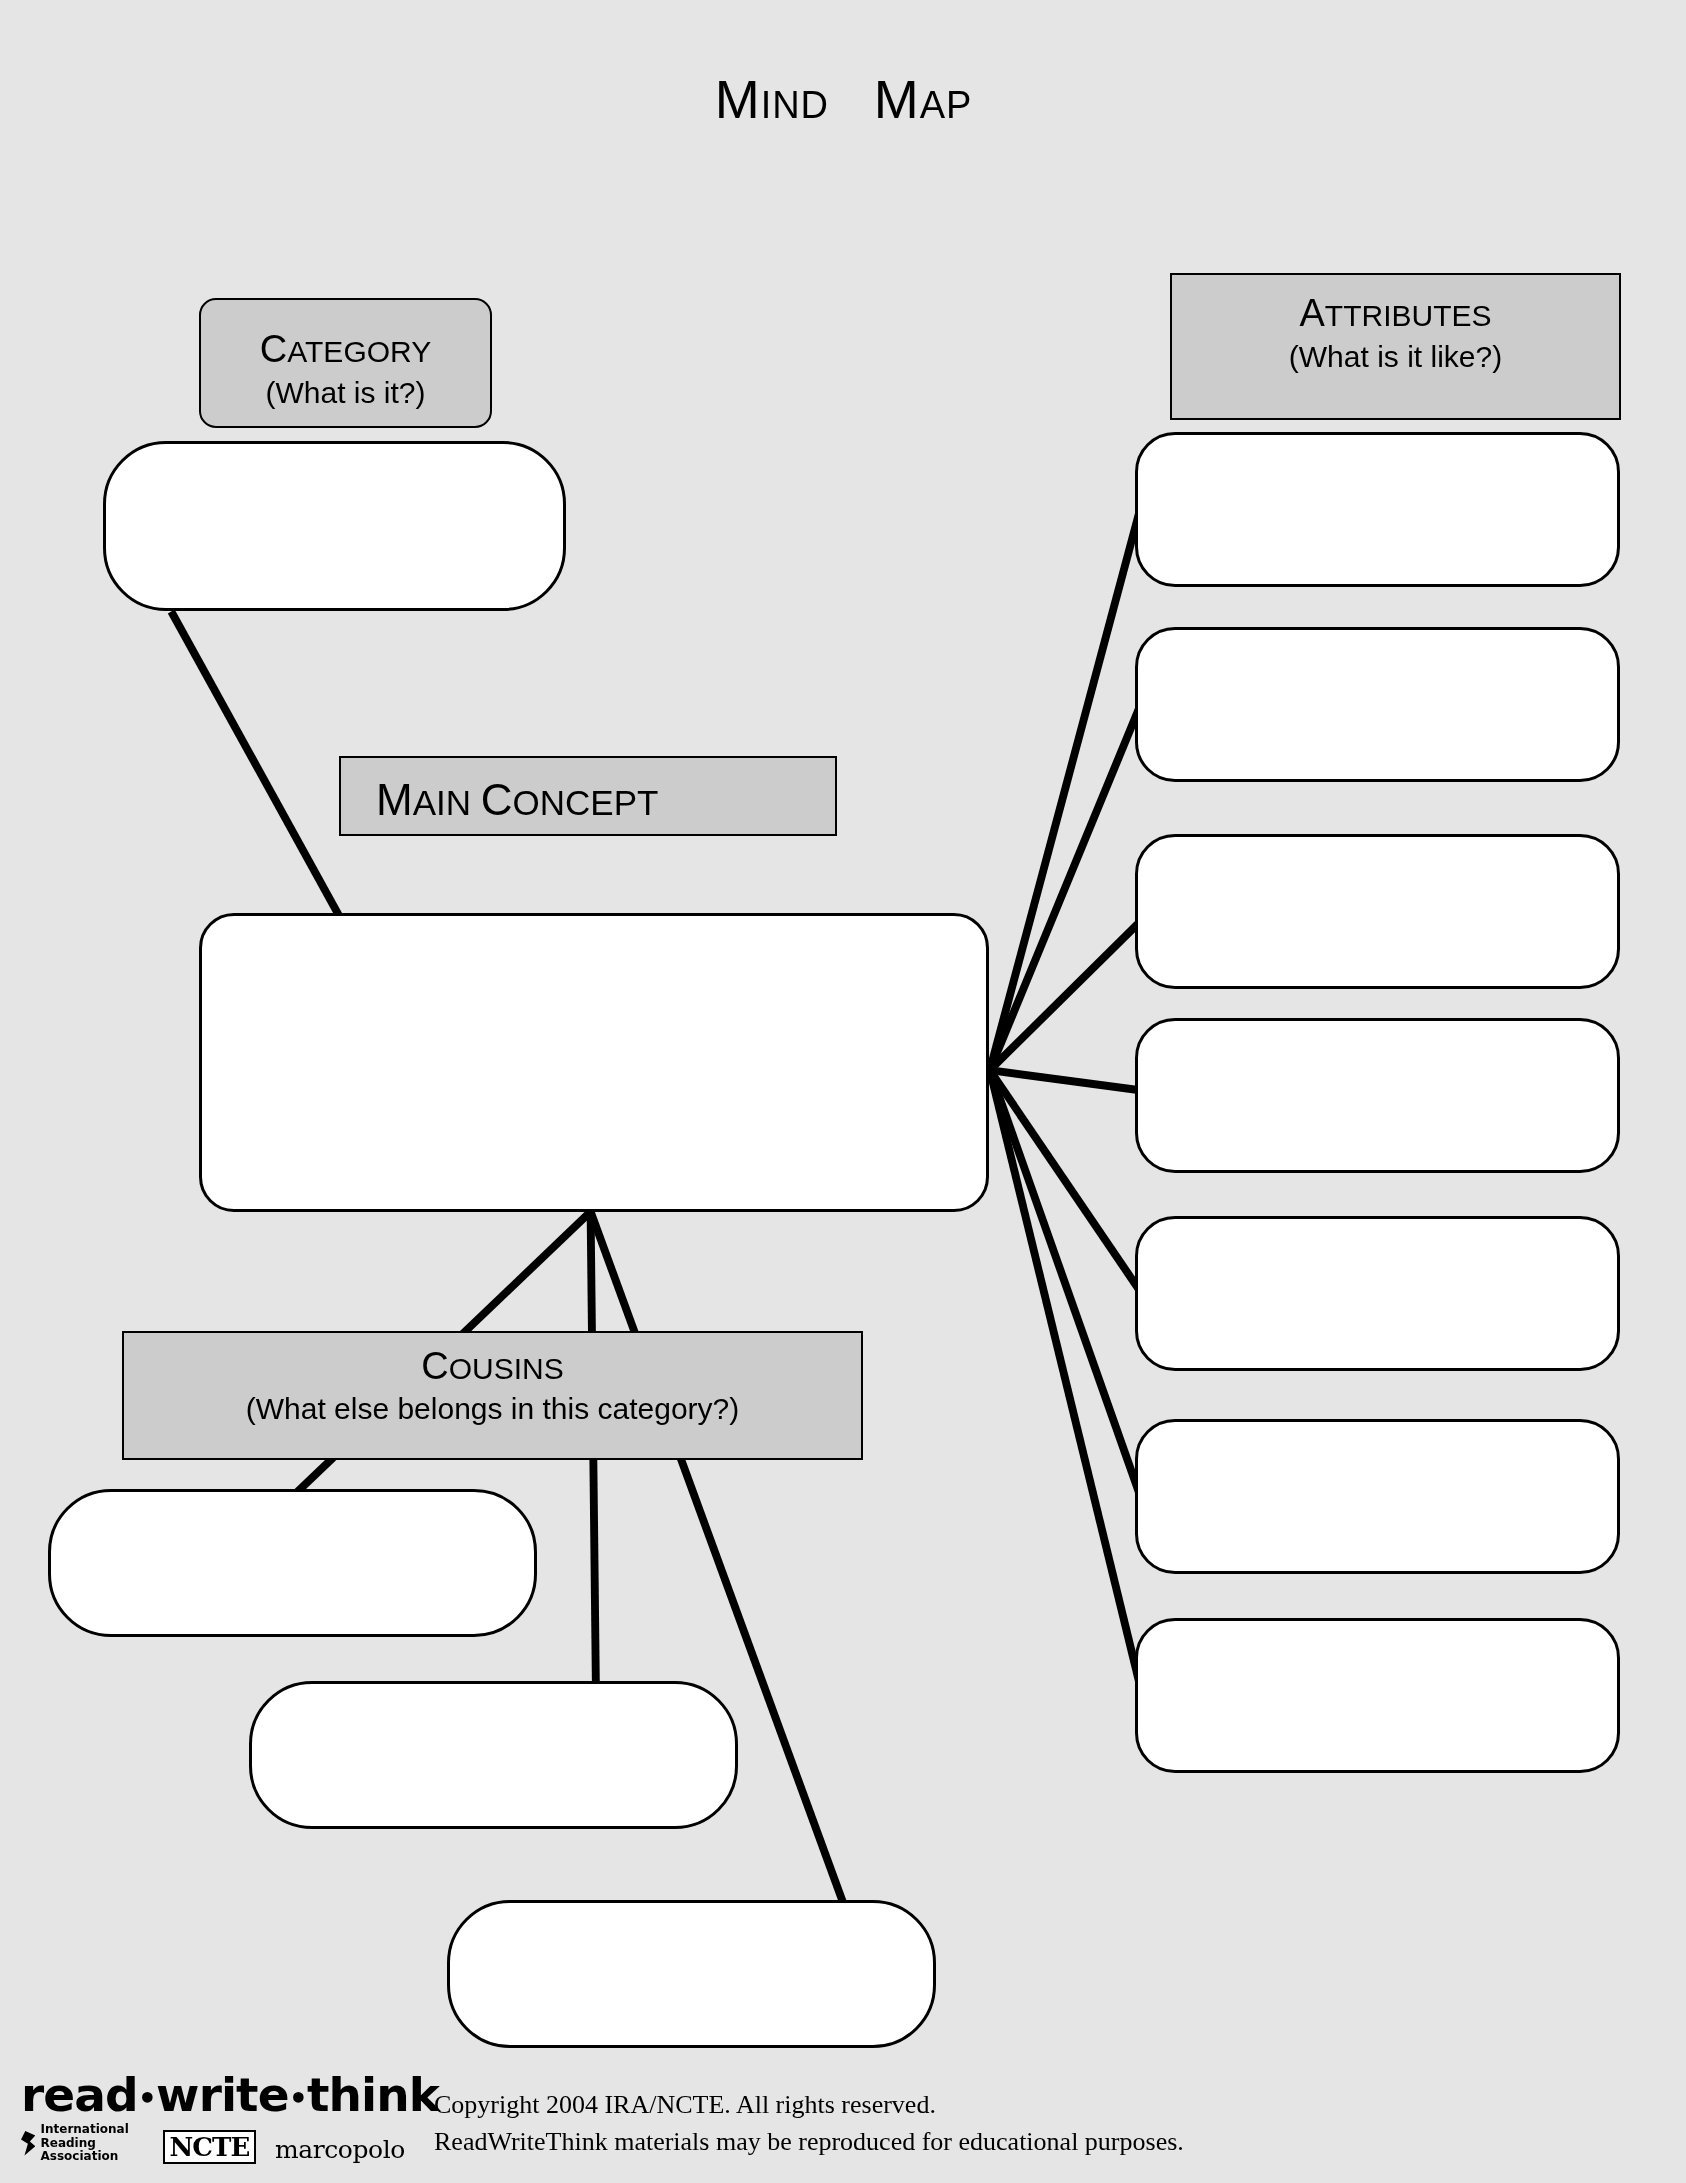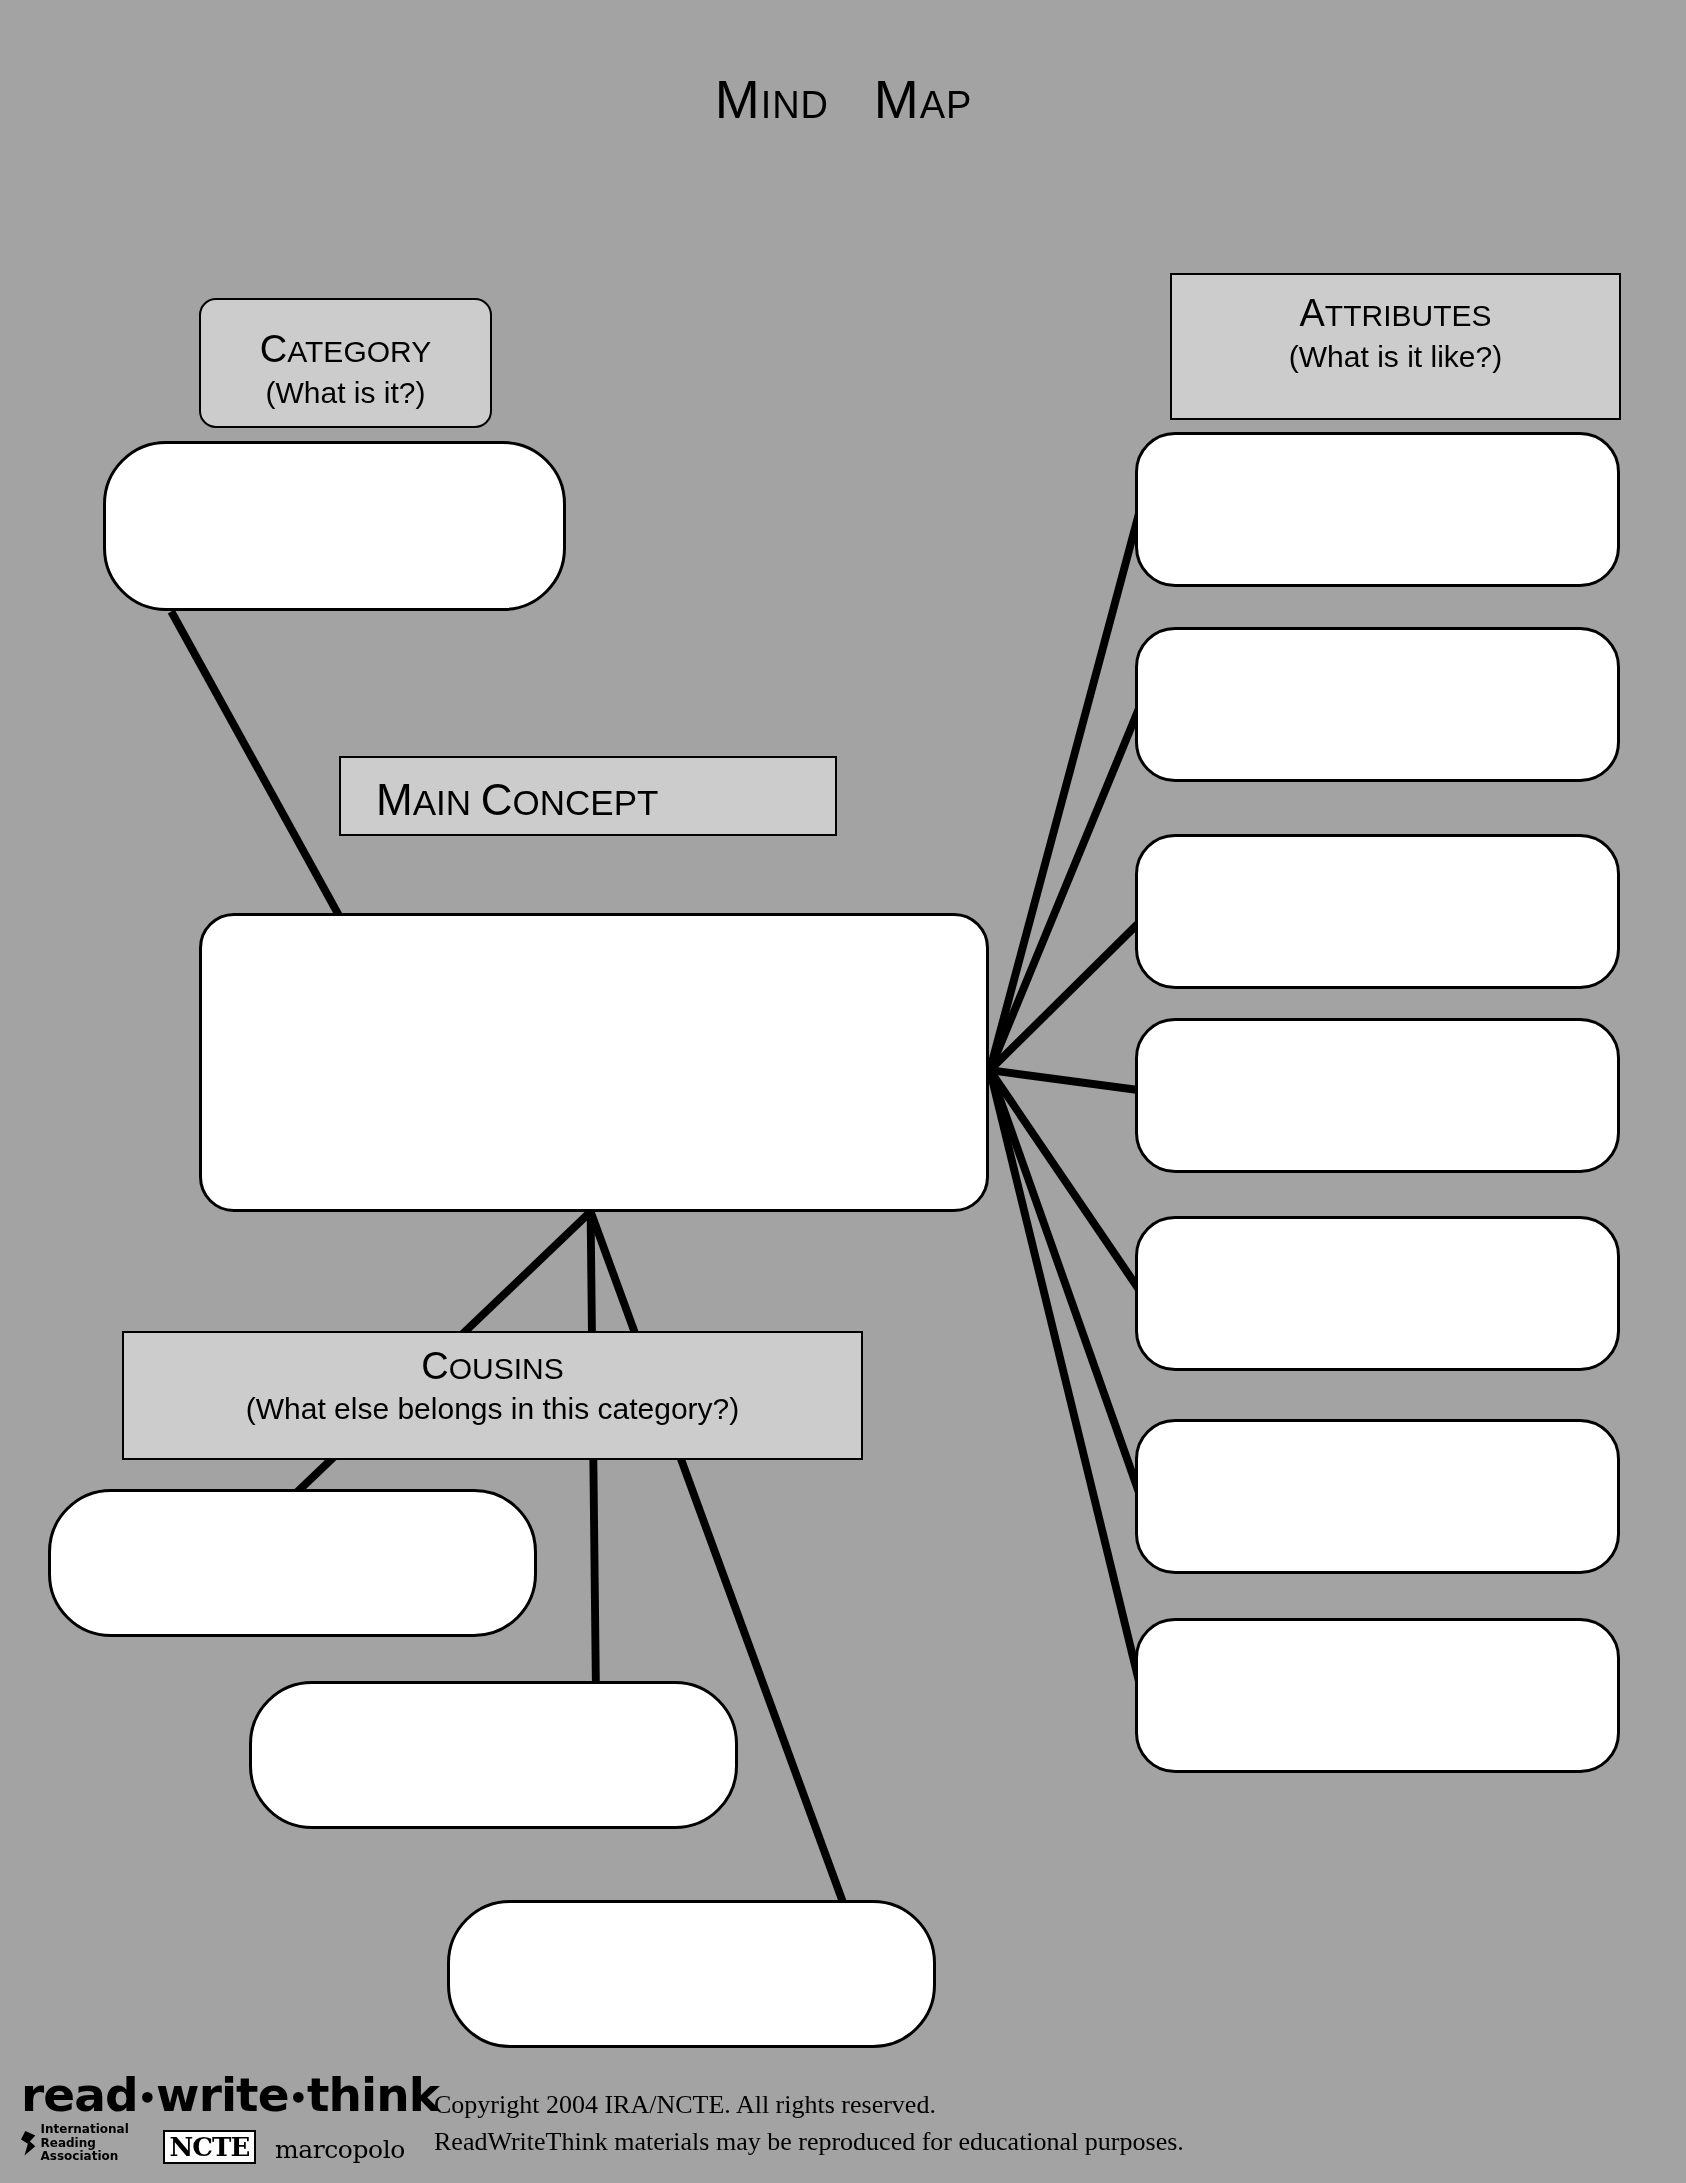--- a/index.html
+++ b/index.html
@@ -8,21 +8,21 @@
     background: #ffffff;
   }
   body {
     font-family: "Liberation Sans", sans-serif;
     color: #000000;
   }
   #page {
     position: relative;
     width: 1687px;
     height: 2184px;
-    background: #a3a3a3;
+    background: #e5e5e5;
     overflow: hidden;
   }
 
   
   #title {
     position: absolute;
     left: 0;
     top: 68px;
     width: 1687px;
     text-align: center;

